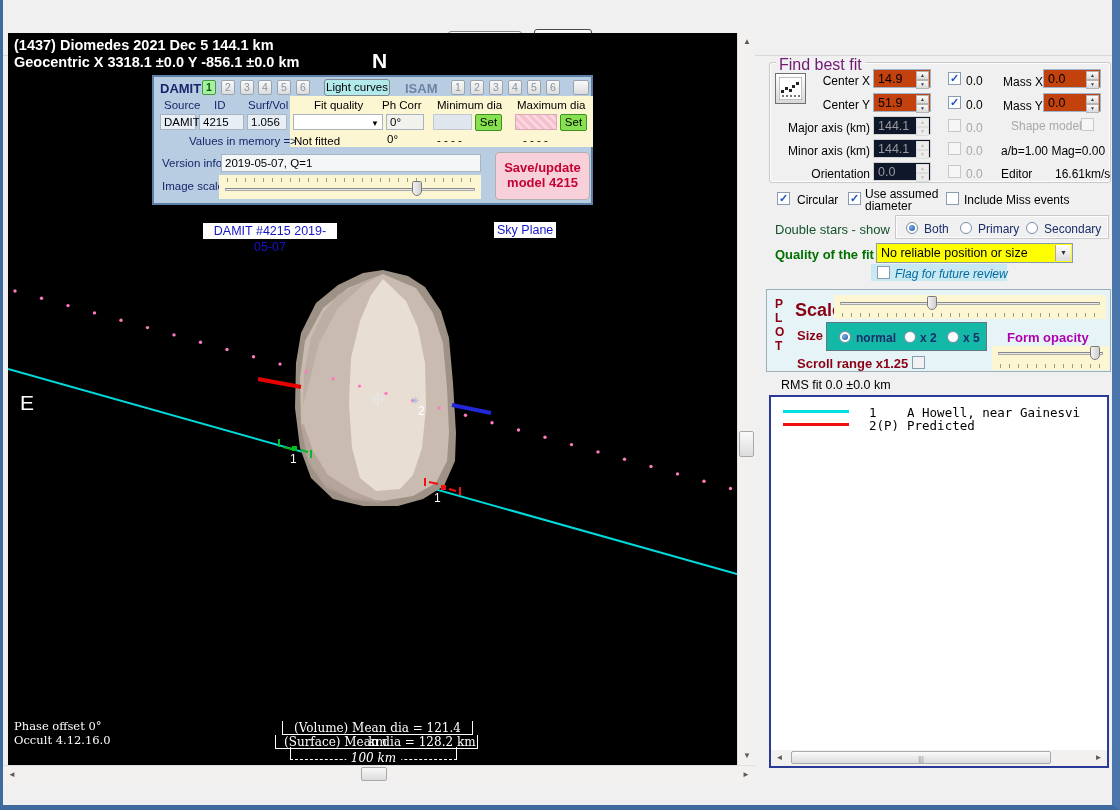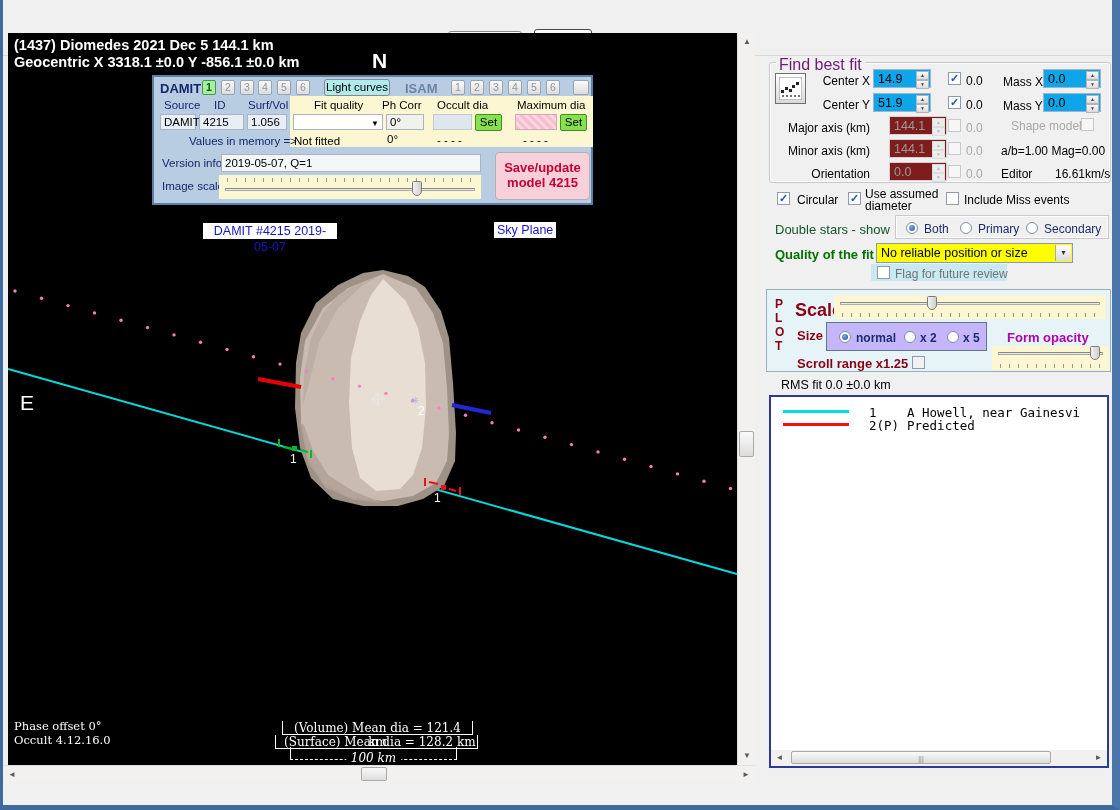--- a/index.html
+++ b/index.html
@@ -42,22 +42,22 @@
   .pinkhatch { background:repeating-linear-gradient(45deg,#f6bfcd 0 3px,#fad7e0 3px 6px); }
   
   .slider { position:absolute; background:#fdf6d3; }
   .groove { position:absolute; left:6px; right:6px; height:3px; border:1px solid #aaa; border-top-color:#888; background:#e8e8e8; }
   .thumb { position:absolute; width:10px; height:17px; background:linear-gradient(90deg,#f2f2f2,#cfcfcf); border:1px solid #7a7a7a; border-radius:2px 2px 6px 6px; }
   .ticks { position:absolute; left:8px; right:8px; height:4px; background:repeating-linear-gradient(90deg,#9a9a8a 0 1px,transparent 1px 9px); }
   
   .grouplabel { position:absolute; background:#f0f0f0; padding:0 3px; font-size:16px; color:#701a75; }
   .groupbox { position:absolute; border:1px solid #c9c9c9; border-radius:3px; box-shadow:inset 0 0 0 1px #fdfdfd; }
   .lbl { position:absolute; font-size:12px; color:#000; white-space:nowrap; }
-  .field { position:absolute; height:19px; background:#0ea5e9; border:1px solid #9eb4cc; font-size:12.5px; padding:2px 16px 0 4px; }
-  .field.disabled { background:#7f1d1d; border-color:#d2d2d2; color:#9a9a9a;margin-left:16px; }
+  .field { position:absolute; height:19px; background:#c2410c; border:1px solid #9eb4cc; font-size:12.5px; padding:2px 16px 0 4px; }
+  .field.disabled { background:#0f172a; border-color:#d2d2d2; color:#9a9a9a; }
   .spin { position:absolute; right:1px; top:1px; width:13px; height:15px; display:flex; flex-direction:column; }
   .spin div { flex:1; font-size:5px; line-height:7px; text-align:center; color:#444;
     background:linear-gradient(#fbfbfb,#dadada); border:1px solid #b4b4b4; }
   .field.disabled .spin div { color:#bbb; background:#ececec; border-color:#ddd; }
   .cb { position:absolute; width:13px; height:13px; background:#fff; border:1px solid #8a9cb2; font-size:11px;
     line-height:11px; text-align:center; color:#2255bb; font-weight:bold; }
   .cb.disabled { border-color:#c8c8c8; background:#f6f6f6; }
   .radio { position:absolute; width:12px; height:12px; border-radius:50%; background:#fff; border:1px solid #7a8ea6; }
   .radio.sel::after { content:""; position:absolute; left:2px; top:2px; width:6px; height:6px; border-radius:50%;
     background:radial-gradient(circle at 35% 35%, #7ab0e8, #1c4f9e); }
@@ -196,21 +196,21 @@
       <div class="tabbtn" style="left:392px;">6</div>
       <div class="tabbtn" style="left:419px;width:16px;"></div>
 
       <div class="yellowpane"></div>
 
       <div class="navy" style="position:absolute;left:10px;top:22px;">Source</div>
       <div class="navy" style="position:absolute;left:60px;top:22px;">ID</div>
       <div class="navy" style="position:absolute;left:94px;top:22px;">Surf/Vol</div>
       <div style="position:absolute;left:160px;top:22px;">Fit quality</div>
       <div style="position:absolute;left:228px;top:22px;">Ph Corr</div>
-      <div style="position:absolute;left:283px;top:22px;">Occult dia</div>
+      <div style="position:absolute;left:283px;top:22px;">Minimum dia</div>
       <div style="position:absolute;left:363px;top:22px;">Maximum dia</div>
 
       <div class="dfield" style="left:6px;top:37px;width:36px;background:#e8eef6;">DAMIT</div>
       <div class="dfield" style="left:45px;top:37px;width:45px;background:#e8eef6;">4215</div>
       <div class="dfield" style="left:93px;top:37px;width:40px;background:#e8eef6;">1.056</div>
       <div class="dfield" style="left:139px;top:37px;width:90px;">
         <span style="position:absolute;right:3px;top:2px;font-size:8px;color:#000;">▼</span>
       </div>
       <div class="dfield" style="left:232px;top:37px;width:38px;background:#f2f2ec;">0°</div>
       <div class="dfield" style="left:279px;top:37px;width:39px;background:#dfe6ee;border-color:#c0c8d2;"></div>
@@ -364,35 +364,35 @@
 
   <div class="lbl" style="left:772px;top:247px;font-weight:bold;font-size:13px;color:#007000;">Quality of the fit</div>
   <div style="position: absolute; left: 873px; top: 243px; width: 197px; height: 20px; border: 1px solid rgb(138, 154, 176); font-size: 12.5px; padding: 2px 0px 0px 4px; background-color: rgb(255, 255, 0);">
     <span>No reliable position or size</span>
     <div style="position:absolute;right:1px;top:1px;width:16px;height:16px;background:linear-gradient(#fdfdfd,#dcdcdc);border-left:1px solid #aaa;text-align:center;font-size:7px;line-height:16px;color:#333;">
       <span>▼</span>
     </div>
   </div>
   <div style="position:absolute;left:868px;top:264px;width:136px;height:17px;background:#c8e8f2;"></div>
   <div class="cb" style="left:874px;top:266px;background:#fff;"></div>
-  <div class="lbl" style="left:892px;top:267px;color:#737373;text-align:center;">Flag for future review</div>
+  <div class="lbl" style="left:892px;top:267px;font-style:italic;color:#0369a1;text-align:center;">Flag for future review</div>
 
   <div style="position:absolute;left:763px;top:289px;width:345px;height:83px;background:#e6f4f8;border:1px solid #9ab0b8;">
     <div class="darkred" style="position:absolute;left:8px;top:7px;">P</div>
     <div class="darkred" style="position:absolute;left:8px;top:21px;">L</div>
     <div class="darkred" style="position:absolute;left:8px;top:35px;">O</div>
     <div class="darkred" style="position:absolute;left:8px;top:49px;">T</div>
     <div class="darkred" style="position:absolute;left:28px;top:10px;font-size:18px;">Scale</div>
     <div class="slider" style="left:67px;top:5px;width:272px;height:24px;">
       <div class="groove" style="top:7px;"></div>
       <div class="ticks" style="bottom:2px;"></div>
       <div class="thumb" style="left:93px;top:1px;height:14px;"></div>
     </div>
     <div class="darkred" style="position:absolute;left:30px;top:38px;font-size:13px;">Size</div>
-    <div style="position:absolute;left:59px;top:32px;width:161px;height:29px;border:1px solid #607880;background:#c4b5fd;">
+    <div style="position:absolute;left:59px;top:32px;width:161px;height:29px;border:1px solid #607880;background:#14b8a6;">
       <div class="radio sel" style="left:12px;top:8px;"></div>
       <div class="lbl navy2" style="left:29px;top:8px;font-weight:bold;">normal</div>
       <div class="radio" style="left:77px;top:8px;"></div>
       <div class="lbl navy2" style="left:93px;top:8px;font-weight:bold;">x 2</div>
       <div class="radio" style="left:120px;top:8px;"></div>
       <div class="lbl navy2" style="left:136px;top:8px;font-weight:bold;">x 5</div>
     </div>
     <div style="position:absolute;left:240px;top:40px;color:#b000b0;font-weight:bold;font-size:13px;">Form opacity</div>
     <div class="slider" style="left:225px;top:56px;width:117px;height:24px;">
       <div class="groove" style="top:6px;"></div>

